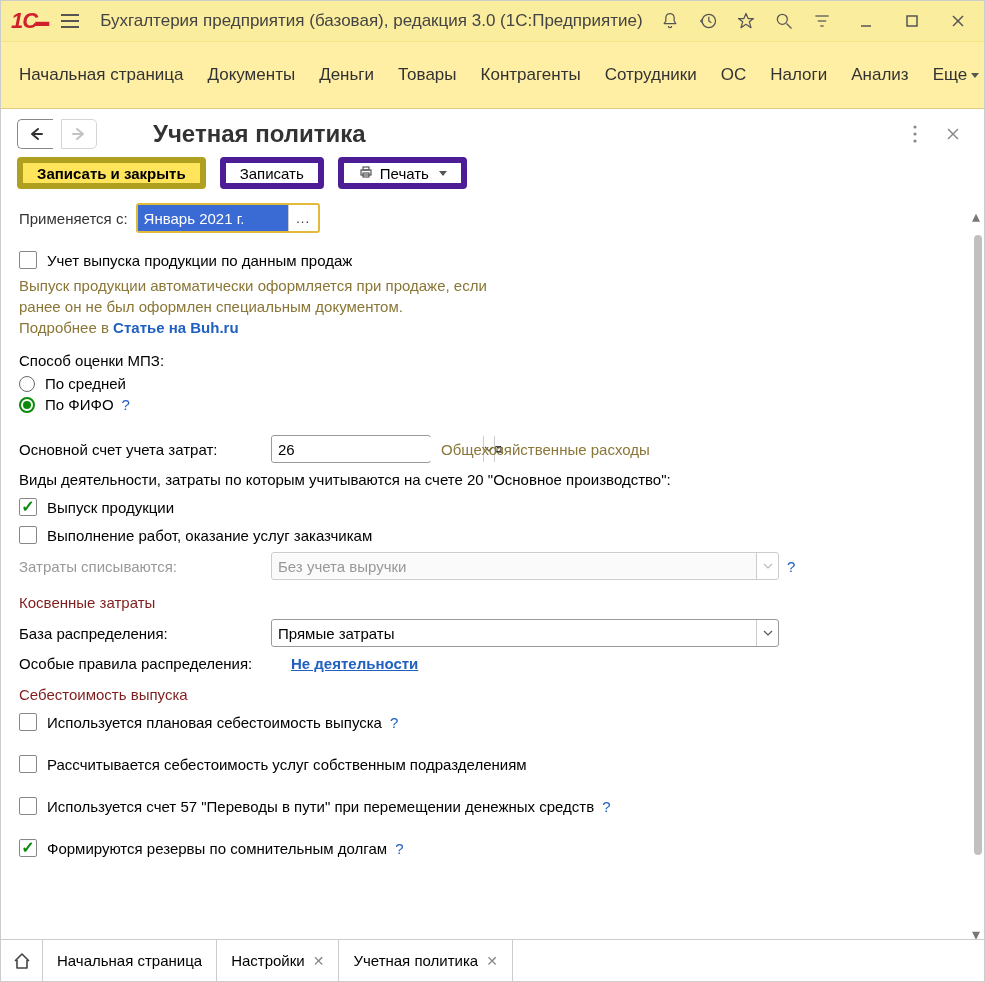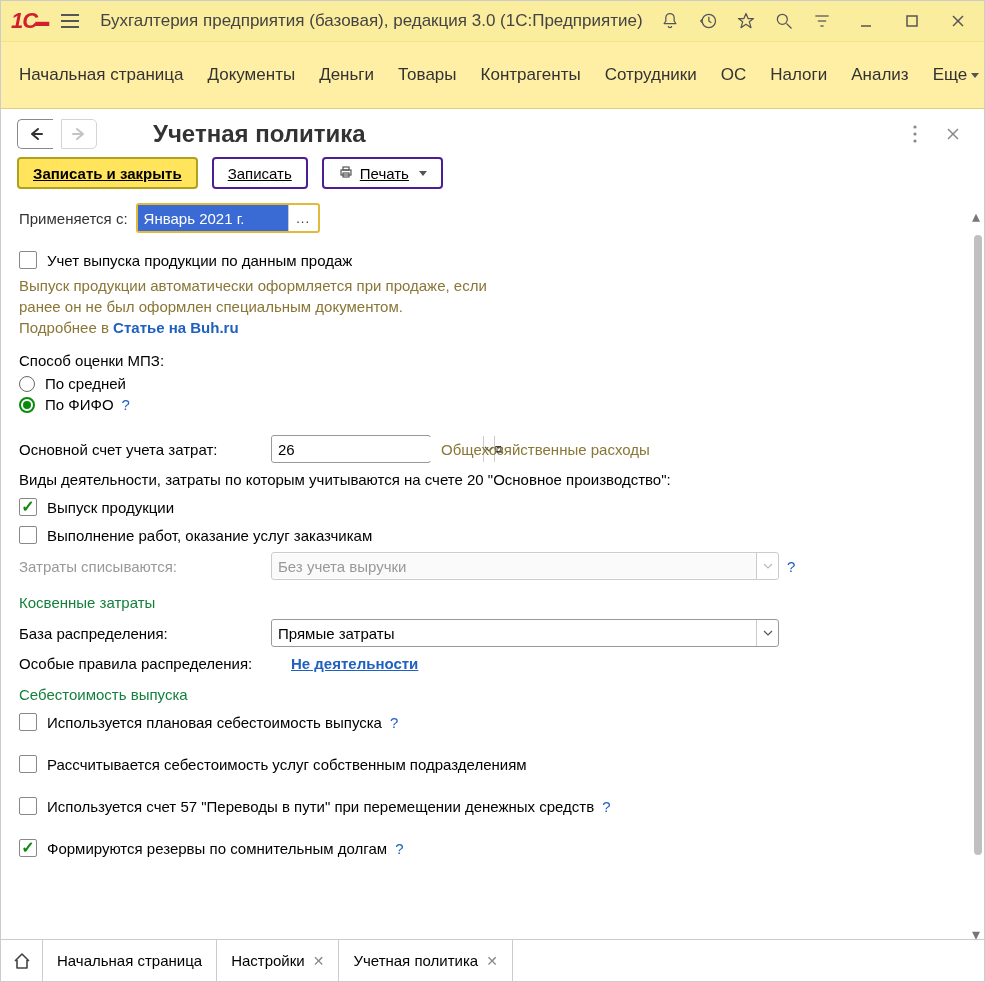--- a/index.html
+++ b/index.html
@@ -25,21 +25,21 @@
   .nav-btn.active { border-color: #888; }
   .nav-btn.disabled { opacity: 0.5; }
   .nav-btn svg { width: 14px; height: 14px; }
   .nav-left { border-radius: 5px 0 0 5px; border-right: none; }
   .nav-right { border-radius: 0 5px 5px 0; }
   .page-title { font-size: 24px; color: #333; margin-left: 48px; }
   .header-row .spacer { flex: 1; }
   .dots-btn, .close-tab-btn { width: 30px; height: 30px; display: flex; align-items: center; justify-content: center; cursor: pointer; color: #888; }
 
   .toolbar { display: flex; align-items: center; padding: 0 16px 14px 16px; gap: 14px; }
-  .btn { height: 32px; padding: 0 14px; border: 2px solid #4c1d95; border-radius: 4px; background: #fff; font-size: 15px; cursor: pointer; display: flex; align-items: center; gap: 6px; text-decoration: underline; }
+  .btn { height: 32px; padding: 0 14px; border: 6px solid #4c1d95; border-radius: 4px; background: #fff; font-size: 15px; cursor: pointer; display: flex; align-items: center; gap: 6px; }
   .btn.primary { background: #ffe45c; border-color: #b0a020; font-weight: bold; }
   .btn.dropdown::after { content: ""; border-left: 4px solid transparent; border-right: 4px solid transparent; border-top: 5px solid #555; margin-left: 4px; }
   .btn svg { width: 16px; height: 16px; }
 
   .content { flex: 1; overflow-y: auto; position: relative; }
   .content-inner { padding: 0 28px 20px 18px; }
   .scrollbar-thumb { position: absolute; right: 2px; top: 32px; width: 8px; height: 620px; background: #c0c0c0; border-radius: 4px; }
   .scroll-arrow { position: absolute; right: 2px; width: 10px; height: 10px; color: #777; }
   .scroll-arrow.up { top: 4px; }
   .scroll-arrow.down { bottom: 4px; }
@@ -58,21 +58,21 @@
   .hint { font-size: 15px; color: #8a7636; line-height: 1.4; margin-bottom: 14px; }
   .hint a { color: #2060c0; }
 
   .radio-row { display: flex; align-items: center; margin: 4px 0; font-size: 15px; }
   .radio { width: 16px; height: 16px; border: 1px solid #666; border-radius: 50%; margin-right: 10px; display: flex; align-items: center; justify-content: center; cursor: pointer; }
   .radio.selected { border-color: #0a8a0a; border-width: 2px; }
   .radio.selected::after { content: ""; width: 8px; height: 8px; background: #0a8a0a; border-radius: 50%; }
 
   .help { color: #2060c0; margin-left: 8px; cursor: pointer; font-size: 15px; }
 
-  .section-title { color: #15803d; font-size: 15px; margin: 14px 0 8px 0; }
+  .section-title { color: #7f1d1d; font-size: 15px; margin: 14px 0 8px 0; }
 
   .form-row { display: flex; align-items: center; margin: 8px 0; font-size: 15px; }
   .form-row .fl { width: 252px; flex-shrink: 0; }
   .form-row .disabled-label { color: #999; }
 
   .combo { display: flex; align-items: center; border: 1px solid #999; border-radius: 3px; height: 28px; background: #fff; }
   .combo input { border: none; height: 24px; padding: 0 6px; font-size: 15px; flex: 1; }
   .combo .dd { width: 22px; height: 26px; display: flex; align-items: center; justify-content: center; cursor: pointer; border-left: 1px solid #ccc; }
   .combo .dd svg { width: 10px; height: 6px; }
   .combo .open-btn { width: 22px; height: 26px; display: flex; align-items: center; justify-content: center; cursor: pointer; border-left: 1px solid #ccc; font-size: 11px; }

